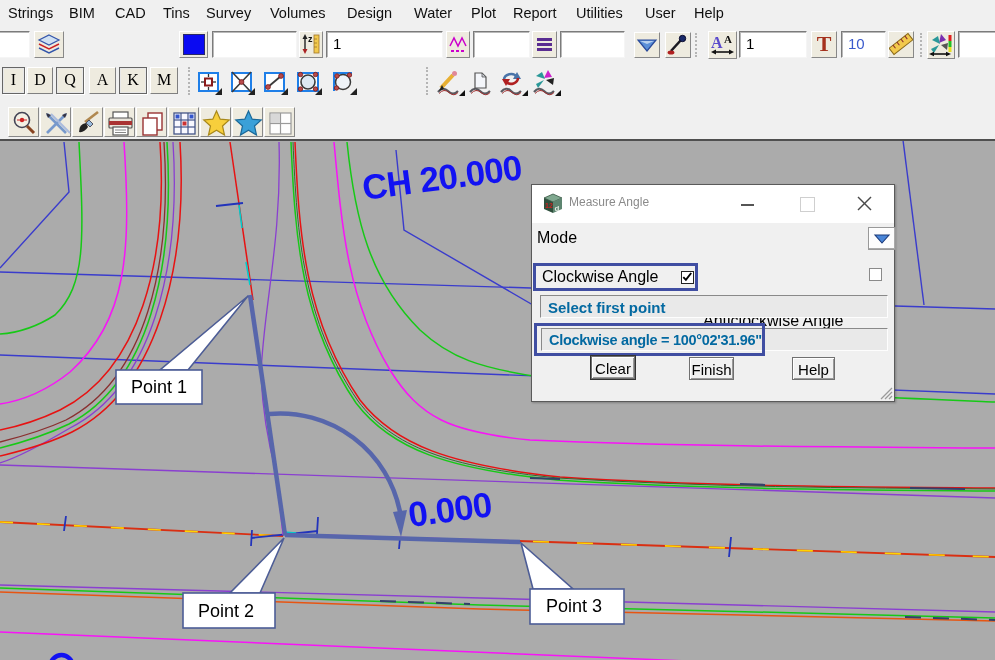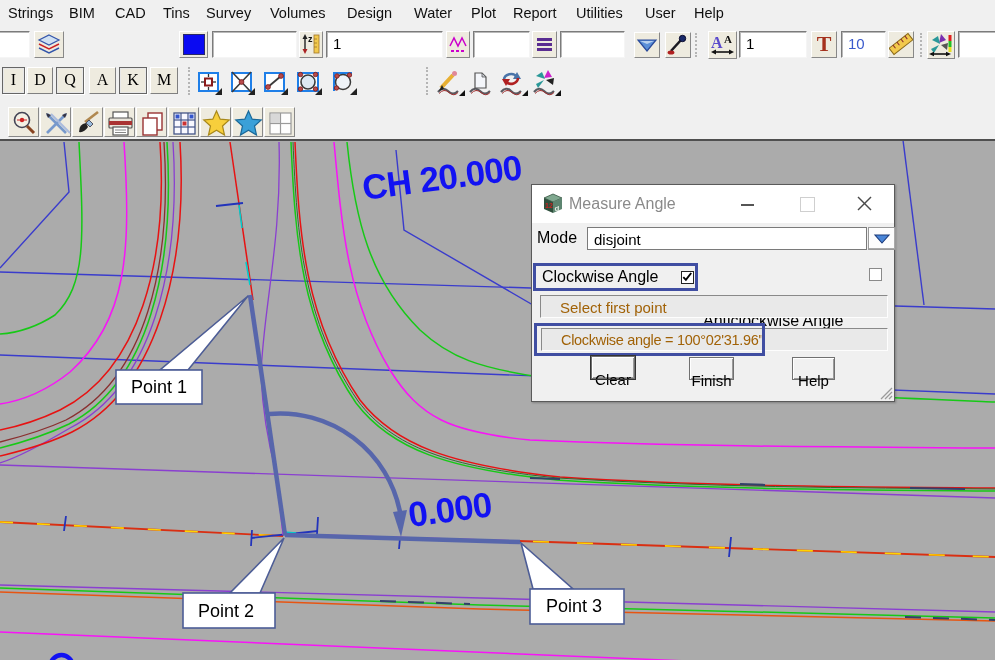--- a/index.html
+++ b/index.html
@@ -23,25 +23,25 @@
     font-family:"Liberation Serif",serif;font-size:16px;color:#000;padding-top:3px;box-sizing:border-box;
     border-top:1px solid #fff;border-left:1px solid #fff;border-bottom:1px solid #808080;border-right:1px solid #808080;}
   .lbtn.sunk{border:1px solid #666;box-shadow:inset 0 0 0 1px #e8e8e8, 1px 1px 0 #fff;}
   
   #canvas{position:absolute;left:0;top:141px;width:995px;height:519px;background:#ababab;}
   
   #dlg{position:absolute;left:531px;top:184px;width:364px;height:218px;background:#f0f0f0;
     border:1px solid #5a5a5a;box-sizing:border-box;box-shadow:1px 1px 2px rgba(0,0,0,0.25);}
   #dlgtitle{position:absolute;left:0;top:0;width:100%;height:38px;background:#ffffff;}
   .dfield{position:absolute;background:#e9e9e9;border-top:1px solid #898989;border-left:1px solid #898989;
-    border-bottom:1px solid #fdfdfd;border-right:1px solid #fdfdfd;font-size:15px;color:#a16207;
-    padding:3px 0 0 19px;box-sizing:border-box;}
+    border-bottom:1px solid #fdfdfd;border-right:1px solid #fdfdfd;font-size:15px;color:#0369a1;
+    padding:3px 0 0 7px;box-sizing:border-box;font-weight:bold;}
   .navybox{position:absolute;border:3px solid #404ea2;background:transparent;}
   .dbtn{position:absolute;height:23px;background:#f1f1f1;font-size:15px;color:#000;text-align:center;
-    padding-top:14px;box-sizing:border-box;border:1px solid #707070;
+    padding-top:3px;box-sizing:border-box;border:1px solid #707070;
     box-shadow:inset 1px 1px 0 #ffffff,inset -1px -1px 0 #9a9a9a;}
 </style>
 </head>
 <body>
 <div id="app">
   <div id="menubar">
     <span style="left:8px">Strings</span>
     <span style="left:69px">BIM</span>
     <span style="left:115px">CAD</span>
     <span style="left:163px">Tins</span>
@@ -400,30 +400,29 @@
 
   <div id="dlg">
     <div id="dlgtitle">
       <svg style="position:absolute;left:11px;top:8px" width="20" height="21" viewBox="0 0 20 21">
         <polygon points="10,1 19,5 10,9 1,5" fill="#7fa88f" stroke="#33523f" stroke-width="0.8"></polygon>
         <polygon points="1,5 10,9 10,20 1,16" fill="#2e4f3c"></polygon>
         <polygon points="19,5 10,9 10,20 19,16" fill="#5d8570"></polygon>
         <text x="2" y="15" font-size="7" fill="#cc2222" font-weight="bold">12</text>
         <text x="11.5" y="18" font-size="8" fill="#dfe8df" font-weight="bold">d</text>
       </svg>
-      <div style="position:absolute;left:37px;top:10px;font-size:16px;color:#8a8a8a;">Measure Angle</div>
+      <div style="position:absolute;left:37px;top:10px;font-size:12px;color:#8a8a8a;">Measure Angle</div>
       <div style="position:absolute;left:209px;top:19px;width:13px;height:2px;background:#555;"></div>
       <div style="position:absolute;left:268px;top:12px;width:13px;height:13px;border:1px solid #cfcfcf;"></div>
       <svg style="position:absolute;left:325px;top:11px" width="15" height="15" viewBox="0 0 15 15">
         <line x1="1" y1="1" x2="14" y2="14" stroke="#4a4a4a" stroke-width="1.4"></line>
         <line x1="14" y1="1" x2="1" y2="14" stroke="#4a4a4a" stroke-width="1.4"></line>
       </svg>
     </div>
     <div style="position:absolute;left:5px;top:44px;font-size:16px;color:#000;">Mode</div>
-    <div style="position:absolute;left:55px;top:42px;width:280px;height:23px;background:#fff;border:1px solid #7a7a7a;box-sizing:border-box;font-size:15px;padding:3px 0 0 6px;">disjoint</div>
     <div style="position:absolute;left:336px;top:42px;width:28px;height:23px;background:#fdfdfd;border:1px solid #999;box-sizing:border-box;box-shadow:inset -1px -1px 0 #aaa,inset 1px 1px 0 #fff;">
       <svg width="26" height="21" viewBox="0 0 26 21">
         <polygon points="6,7 20,7 13,15" fill="#4a86d8" stroke="#1a3a7a" stroke-width="1.1"></polygon>
       </svg>
     </div>
     <div class="navybox" style="left:1px;top:78px;width:159px;height:22px;"></div>
     <div style="position:absolute;left:10px;top:83px;font-size:16px;color:#000;text-align:right;">Clockwise Angle</div>
     <div style="position:absolute;left:149px;top:86px;width:13px;height:13px;background:#fff;border:1.5px solid #222;box-sizing:border-box;">
       <svg width="10" height="10" viewBox="0 0 10 10" style="display:block">
           <path d="M1.3,5.2 L3.9,7.8 L9.2,1" fill="none" stroke="#000" stroke-width="1.9"></path>

